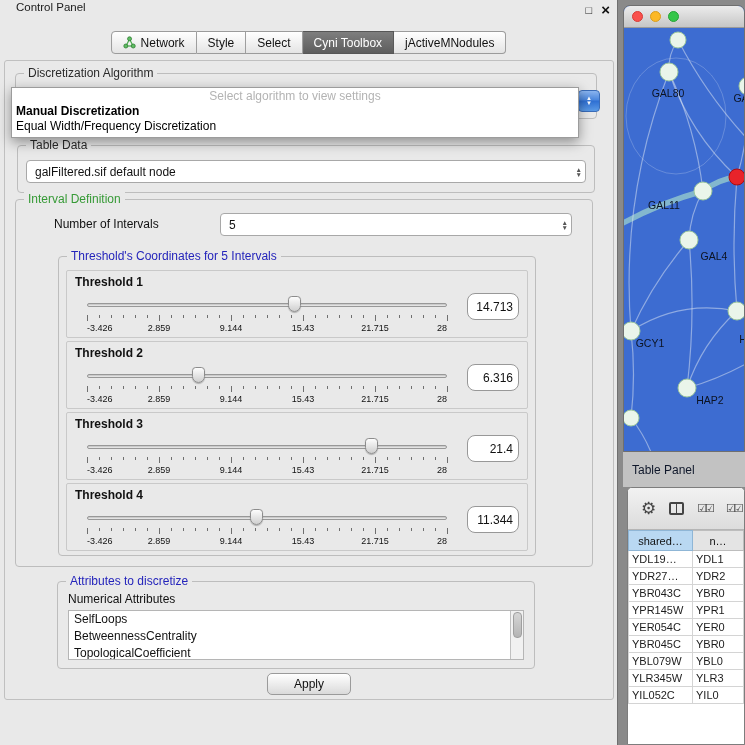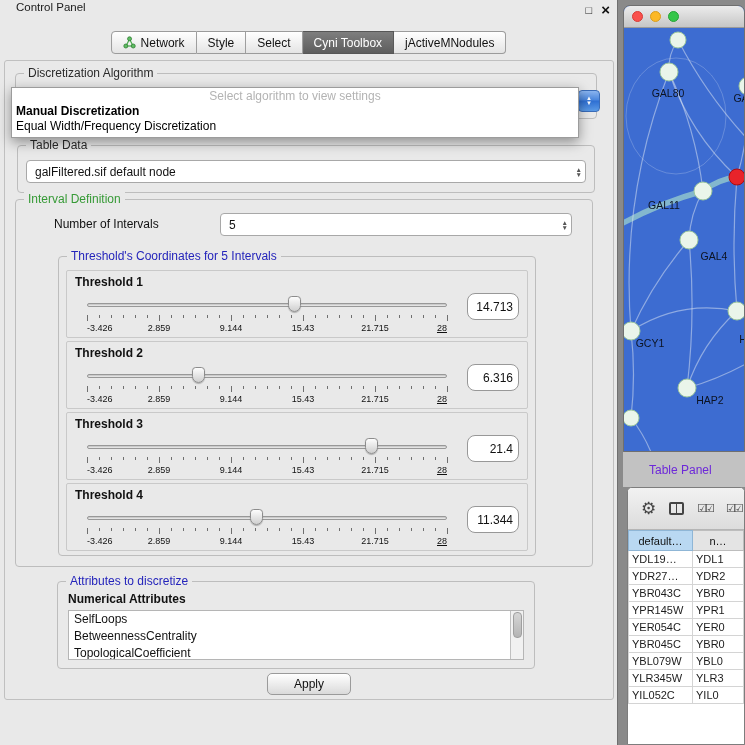--- a/index.html
+++ b/index.html
@@ -62,26 +62,26 @@
     border:1px solid #989898;border-radius:2px;}
   .thumb{position:absolute;top:2px;width:13px;height:16px;margin-left:-6.5px;
     background:linear-gradient(#fdfdfd,#cfcfcf);border:1px solid #8c8c8c;border-radius:4px 4px 7px 7px;
     box-shadow:0 1px 1px rgba(0,0,0,.25);}
   .ticks{position:absolute;left:0;right:0;top:21px;height:6px;}
   .tick{position:absolute;width:1px;background:#6f6f6f;height:3px;top:0;}
   .tick.major{height:6px;}
   .scale{position:absolute;left:0;right:0;top:29px;height:10px;font-size:9px;color:#111;}
   .scale span{position:absolute;transform:translateX(-50%);white-space:nowrap;}
   .scale span.first{transform:none;}
-  .scale span.last{transform:translateX(-100%);text-decoration:underline;}
+  .scale span.last{transform:translateX(-100%);}
   .value-box{position:absolute;right:8px;top:22px;width:52px;height:27px;background:#fff;border:1px solid #989898;
     border-radius:8px;font-size:12px;display:flex;align-items:center;justify-content:flex-end;padding-right:5px;}
 
   .attr-group{left:52px;top:520px;width:478px;height:88px;}
-  .attr-subtitle{position:absolute;left:10px;top:10px;font-weight:bold;font-size:12px;}
+  .attr-subtitle{position:absolute;left:10px;top:10px;font-weight:normal;font-size:12px;}
   .attr-list{position:absolute;left:10px;top:28px;right:10px;height:50px;background:#fff;border:1px solid #b5b5b5;overflow:hidden;}
   .attr-item{font-size:12px;line-height:17px;padding-left:5px;white-space:nowrap;}
   .attr-scrollbar{position:absolute;right:0;top:0;width:13px;height:100%;background:#f1f1f1;border-left:1px solid #c0c0c0;}
   .attr-scroll-thumb{position:absolute;left:1.5px;top:1px;width:9px;height:26px;border-radius:4px;
     background:linear-gradient(#d6d6d6,#b4b4b4);border:1px solid #9f9f9f;}
 
   .apply{position:absolute;left:50%;transform:translateX(-50%);top:612px;height:22px;padding:0 26px;font-size:12px;
     font-family:"Liberation Sans",sans-serif;background:linear-gradient(#ffffff,#dadada);border:1px solid #9a9a9a;
     border-radius:5px;color:#111;cursor:default;}
 
@@ -92,21 +92,21 @@
     display:flex;align-items:center;padding-left:8px;gap:7px;}
   .light{width:11px;height:11px;border-radius:50%;}
   .light.red{background:#f9504c;border:1px solid #d63b36;}
   .light.yellow{background:#fcb826;border:1px solid #d89c1e;}
   .light.green{background:#35c649;border:1px solid #26a336;}
   .net-canvas{position:absolute;left:0;top:22px;right:0;bottom:0;text-align:right;}
   .net-canvas svg{display:block;}
 
   
   .table-panel-bar{position:absolute;left:623px;top:452px;width:122px;height:35px;background:#c2c2c2;
-    display:flex;align-items:center;padding-left:26px;font-size:12px;color:#6d28d9;}
+    display:flex;align-items:center;padding-left:9px;font-size:12px;color:#0f172a;}
   .table-window{position:absolute;left:627px;top:487px;width:118px;height:258px;background:#fff;
     border:1px solid #7d7d7d;border-radius:5px 5px 0 0;overflow:hidden;}
   .table-toolbar{height:42px;background:linear-gradient(#f2f2f2,#dcdcdc);border-bottom:1px solid #b5b5b5;
     display:flex;align-items:center;gap:13px;padding-left:13px;overflow:hidden;}
   .tool-icon{color:#444;flex:none;}
   .gear-icon{font-size:17px;}
   .cols-shape{width:15px;height:13px;border:2px solid #444;border-radius:2px;
     background:linear-gradient(to right,transparent 44%,#444 44%,#444 56%,transparent 56%);}
   .check-icon{font-size:11px;letter-spacing:-2px;color:#3c3c3c;}
   .node-table{width:100%;border-collapse:collapse;font-size:11px;table-layout:fixed;}
@@ -479,21 +479,21 @@
         <span class="tool-icon check-icon">☑☑</span>
         <span class="tool-icon check-icon">☑☑</span>
       </div>
     <table class="node-table">
       <colgroup>
           <col style="width:64px">
           <col>
         </colgroup>
       <thead>
           <tr id="tblHead">
-            <th class="selected">default…</th>
+            <th class="selected">shared…</th>
             <th>n…</th>
           </tr>
         </thead>
       <tbody id="tblBody">
           <tr>
             <td>YDL19…</td>
             <td>YDL1</td>
           </tr>
           <tr>
             <td>YDR27…</td>

